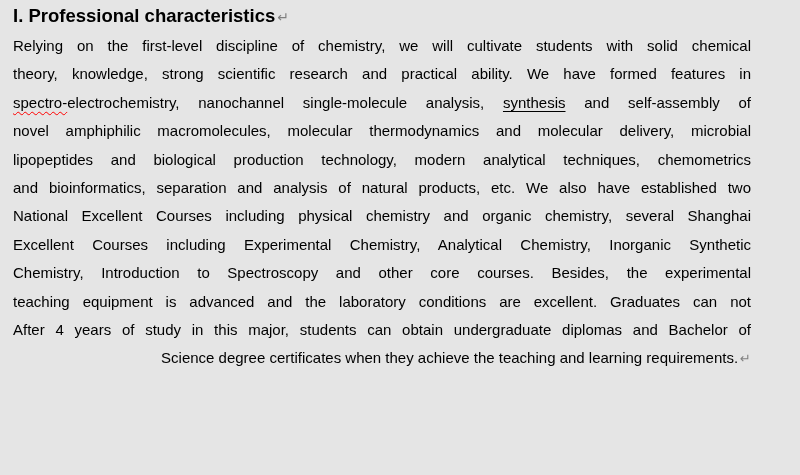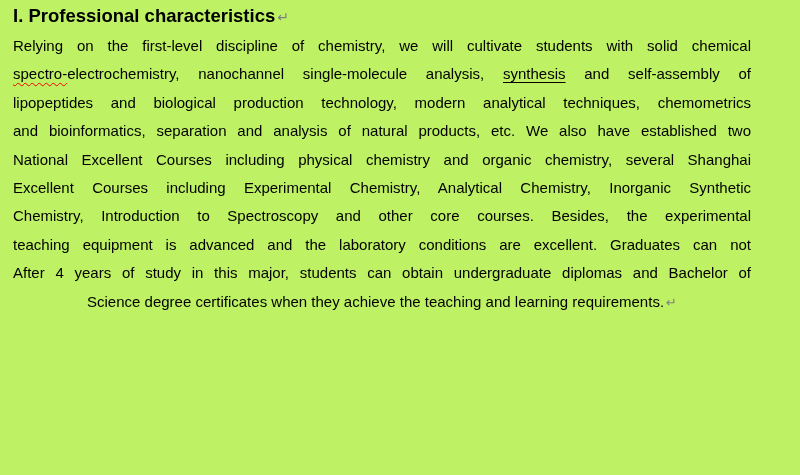--- a/index.html
+++ b/index.html
@@ -8,21 +8,21 @@
     width: 800px;
     height: 475px;
     overflow: hidden;
     font-family: "Liberation Sans", "DejaVu Sans", sans-serif;
     color: #000000;
   }
   .page {
     width: 800px;
     height: 475px;
     padding: 2px 49px 0 13px;
-    background: #bef264;
+    background: #e5e5e5;
     overflow: hidden;
   }
   .doc-heading {
     font-size: 18.5px;
     font-weight: bold;
     line-height: 27px;
     color: #000000;
     white-space: nowrap;
   }
   .para {
@@ -33,21 +33,21 @@
     line-height: 28.4px;
     height: 28.4px;
     white-space: nowrap;
     color: #000000;
   }
   .line.just {
     text-align: justify;
     text-align-last: justify;
   }
   .line.last {
-    text-align: center;
+    text-align: right;
   }
   .spell-error {
     text-decoration-line: underline;
     text-decoration-style: wavy;
     text-decoration-color: #ff0000;
     text-decoration-thickness: 1px;
     text-underline-offset: 3px;
   }
   .grammar-error {
     text-decoration-line: underline;
@@ -65,21 +65,23 @@
   }
   .doc-heading .pmark { font-size: 14px; }
 </style>
 </head>
 <body>
 
 <div class="page">
   <div class="doc-heading"><span>I. Professional characteristics</span><span class="pmark">↵</span></div>
   <div class="para" id="para">
       <div class="line just"><span>Relying on the first-level discipline of chemistry, we will cultivate students with solid chemical</span></div>
+      <div class="line just"><span>theory, knowledge, strong scientific research and practical ability. We have formed features in</span></div>
       <div class="line just"><span class="spell-error">spectro-</span><span>electrochemistry, nanochannel single-molecule analysis, </span><span class="grammar-error">synthesis</span><span> and self-assembly of</span></div>
+      <div class="line just"><span>novel amphiphilic macromolecules, molecular thermodynamics and molecular delivery, microbial</span></div>
       <div class="line just"><span>lipopeptides and biological production technology, modern analytical techniques, chemometrics</span></div>
       <div class="line just"><span>and bioinformatics, separation and analysis of natural products, etc. We also have established two</span></div>
       <div class="line just"><span>National Excellent Courses including physical chemistry and organic chemistry, several Shanghai</span></div>
       <div class="line just"><span>Excellent Courses including Experimental Chemistry, Analytical Chemistry, Inorganic Synthetic</span></div>
       <div class="line just"><span>Chemistry, Introduction to Spectroscopy and other core courses. Besides, the experimental</span></div>
       <div class="line just"><span>teaching equipment is advanced and the laboratory conditions are excellent. Graduates can not</span></div>
       <div class="line just"><span>After 4 years of study in this major, students can obtain undergraduate diplomas and Bachelor of</span></div>
       <div class="line last"><span>Science degree certificates when they achieve the teaching and learning requirements.</span><span class="pmark">↵</span></div>
     </div>
 </div>

